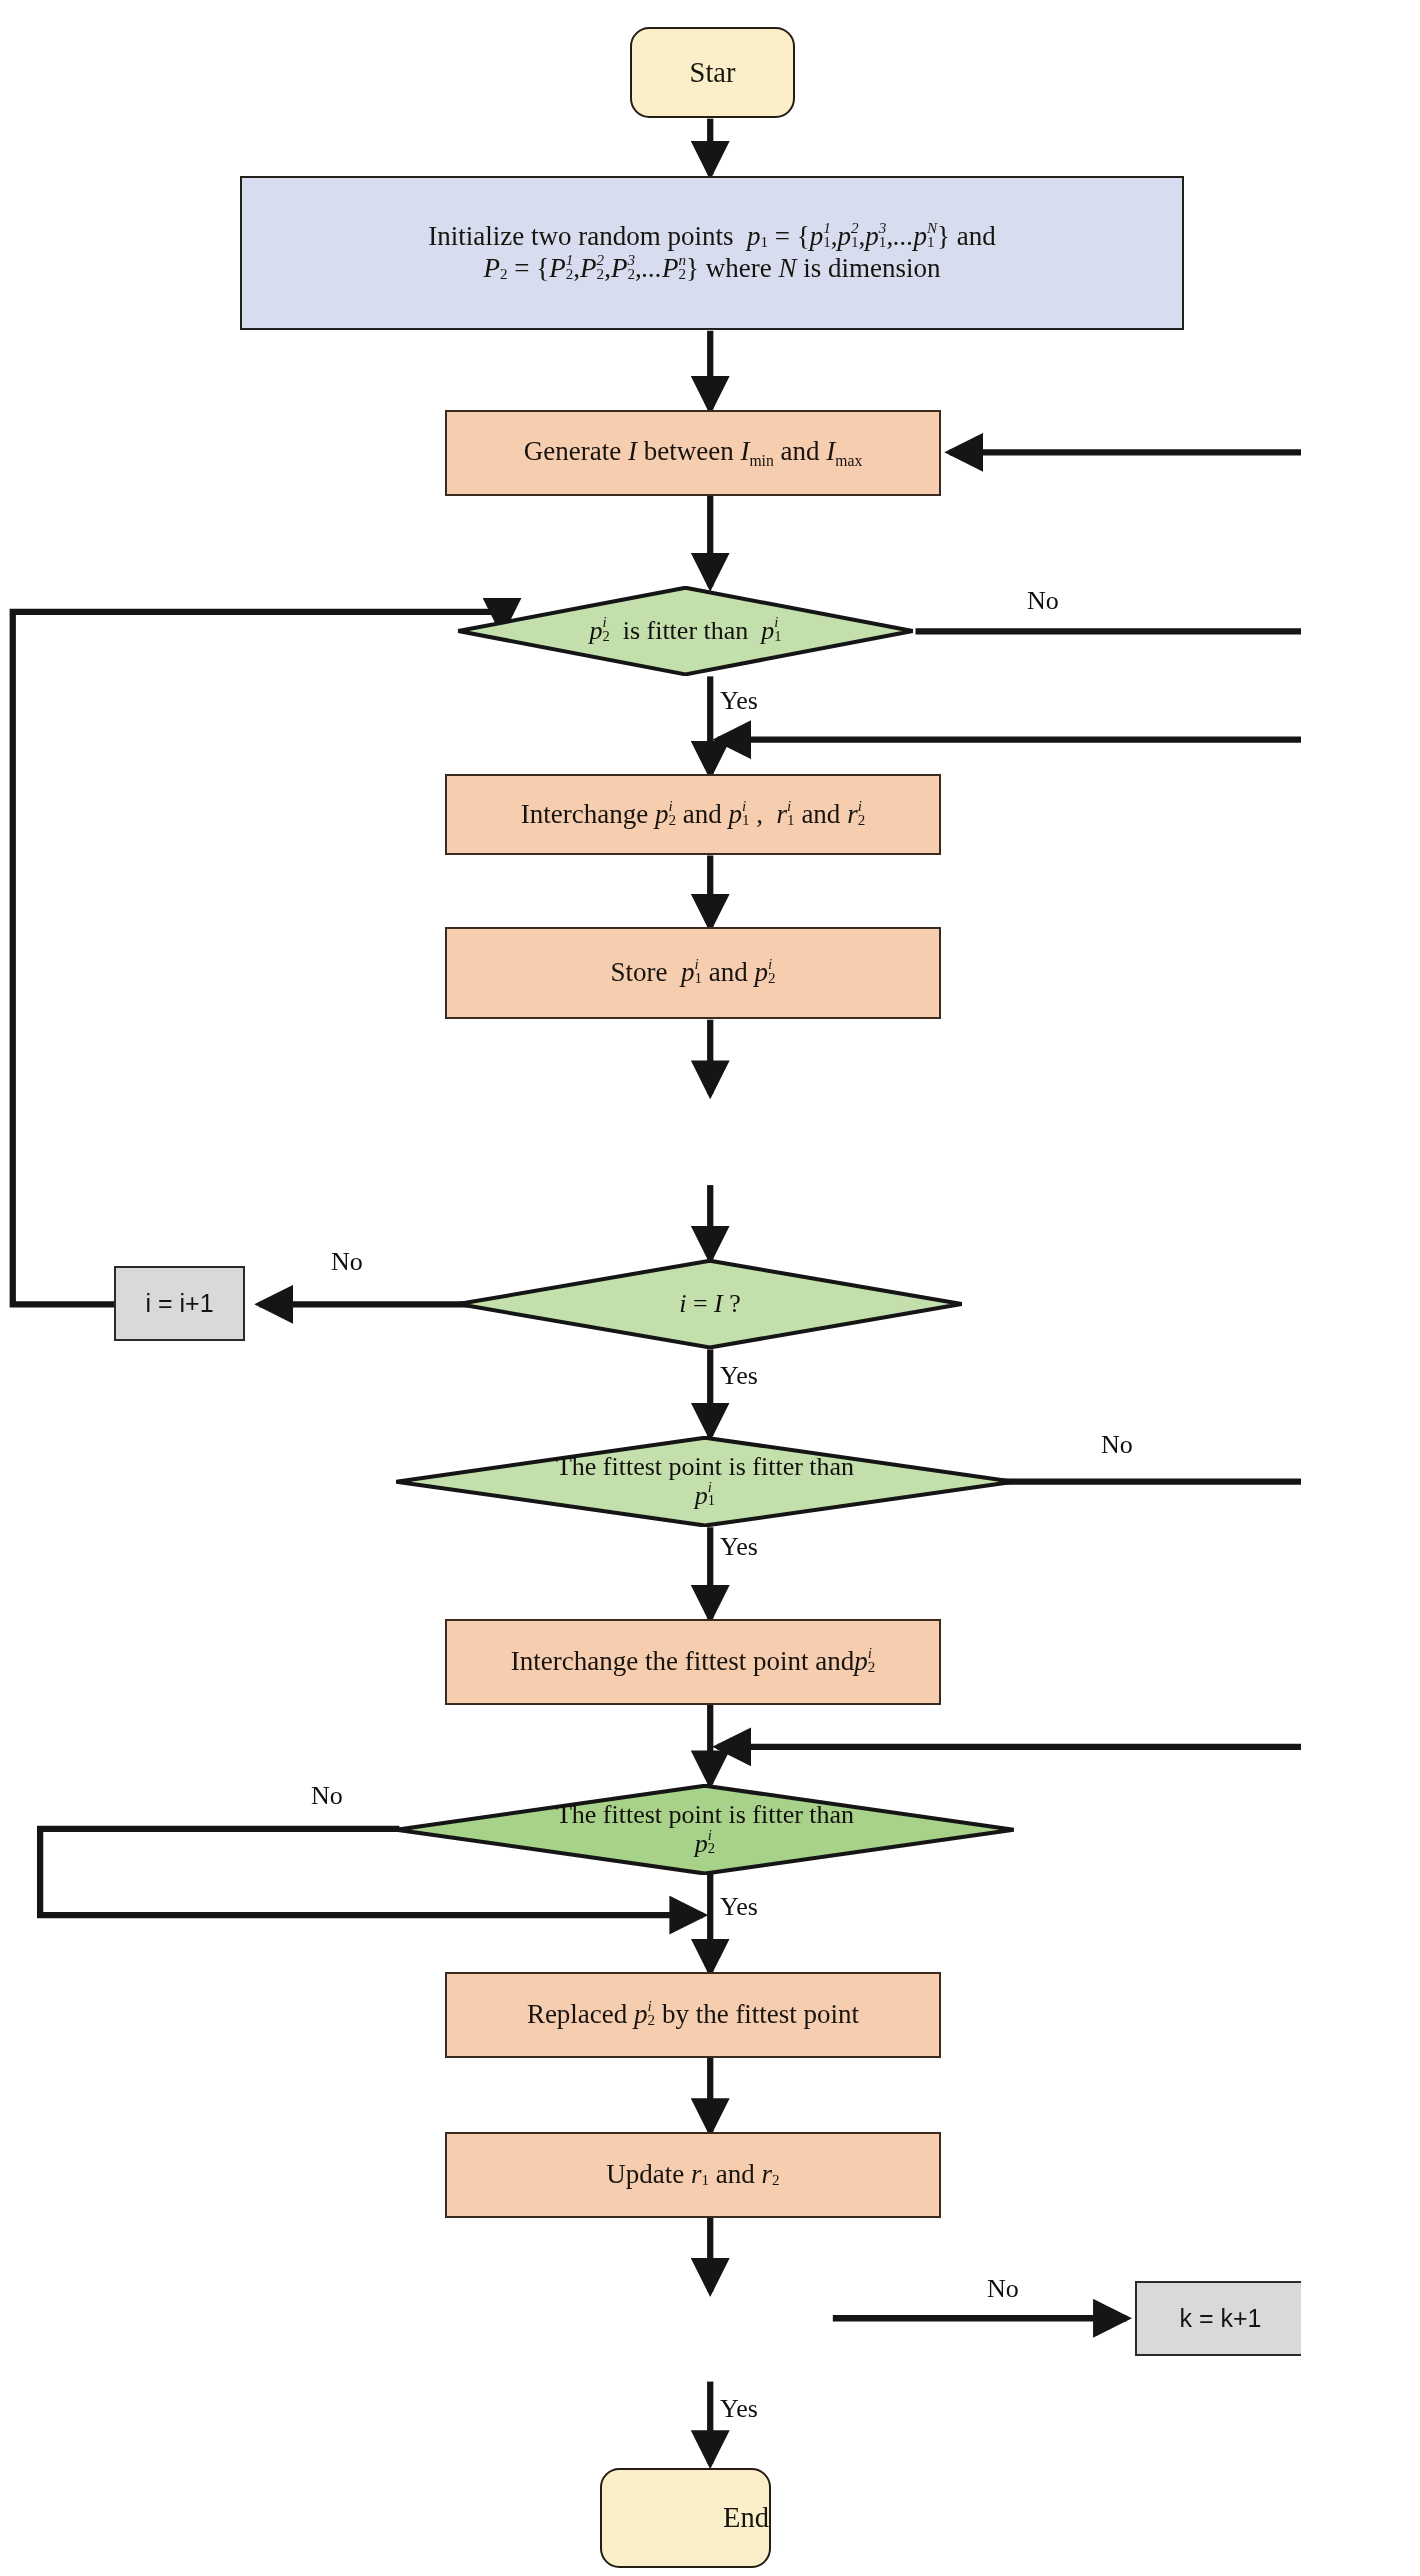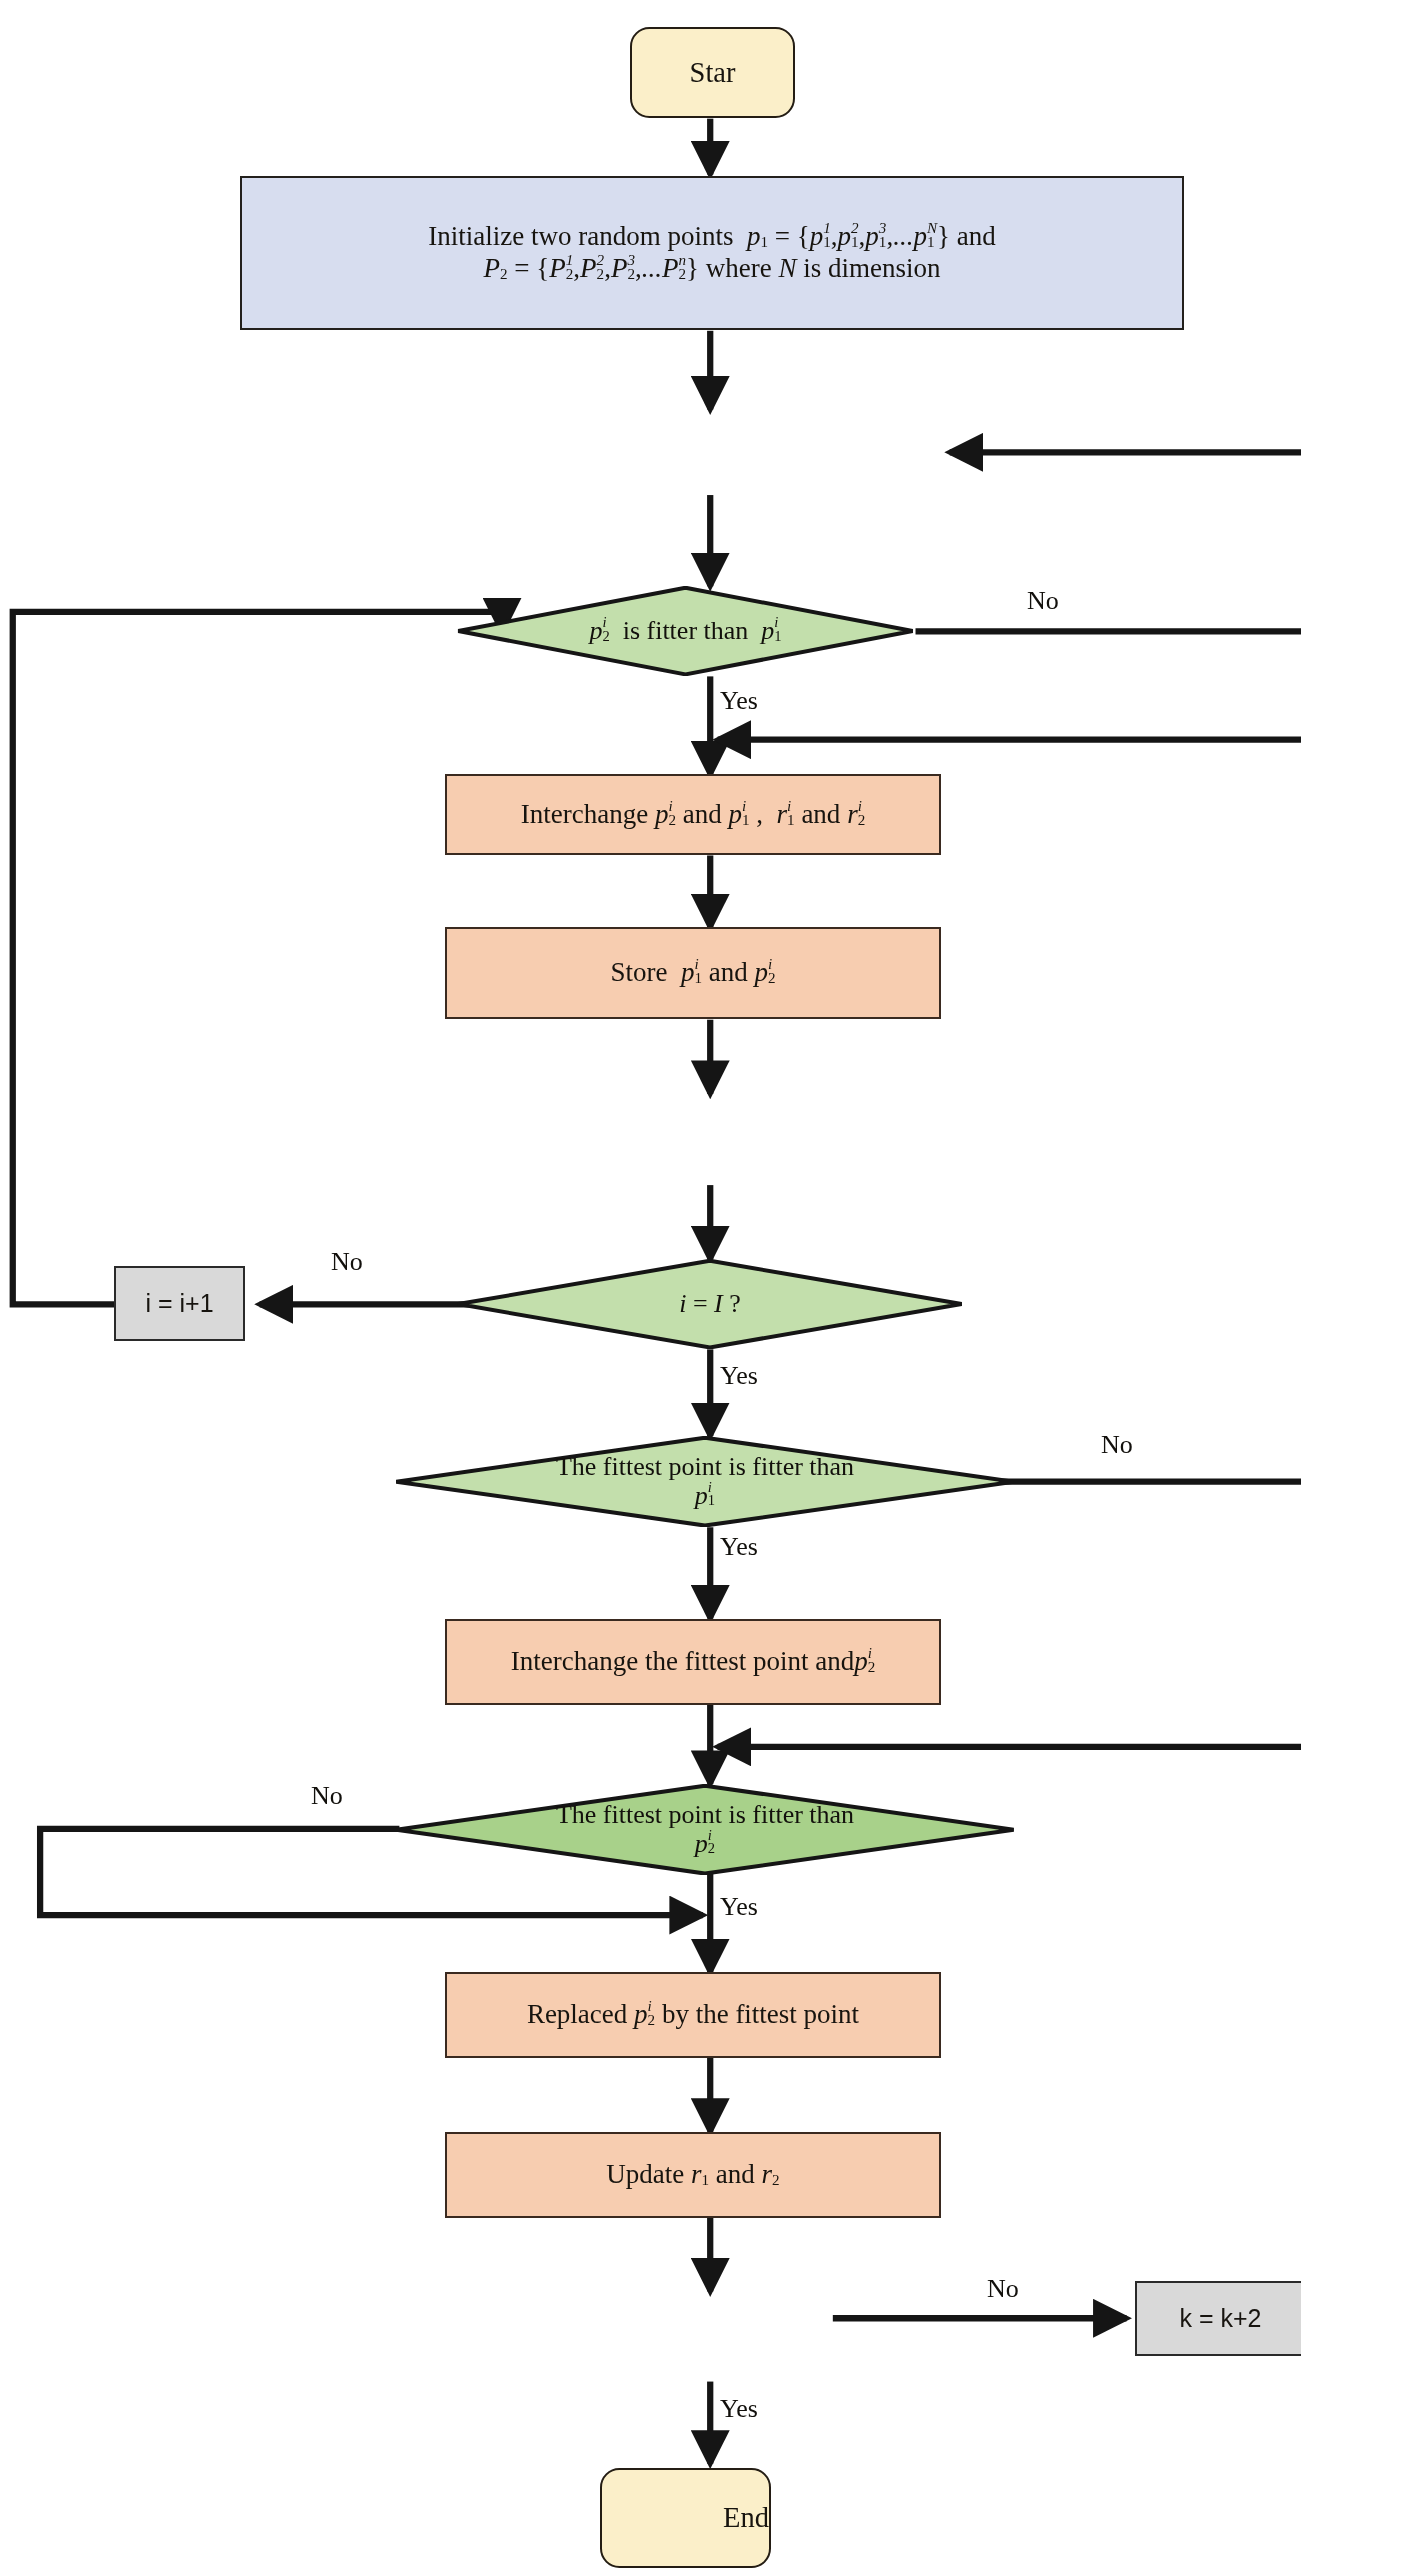--- a/index.html
+++ b/index.html
@@ -101,20 +101,24 @@
         <span class="mathvar">p<span class="ss"><span class="d">1</span></span></span> =
         {<span class="mathvar">p<span class="ss"><span class="u">1</span><span class="d">1</span></span></span>,<span class="mathvar">p<span class="ss"><span class="u">2</span><span class="d">1</span></span></span>,<span class="mathvar">p<span class="ss"><span class="u">3</span><span class="d">1</span></span></span>,<span class="mathvar">...p<span class="ss"><span class="u">N</span><span class="d">1</span></span></span>} and
       </span>
       <span class="two-line">
         <span class="mathvar">P<span class="ss"><span class="d">2</span></span></span> =
         {<span class="mathvar">P<span class="ss"><span class="u">1</span><span class="d">2</span></span></span>,<span class="mathvar">P<span class="ss"><span class="u">2</span><span class="d">2</span></span></span>,<span class="mathvar">P<span class="ss"><span class="u">3</span><span class="d">2</span></span></span>,<span class="mathvar">...P<span class="ss"><span class="u">n</span><span class="d">2</span></span></span>} where <i class="v">N</i> is dimension
       </span>
     </span>
   </div>
 
+  <div class="node proc" style="left:445px;top:394px;width:496px;height:86px;">
+    <span>Generate <i class="v">I</i> between
+      <i class="v">I<span class="sub">min</span></i> and <i class="v">I<span class="sub">max</span></i></span>
+  </div>
 
   <div class="dia" style="left:456px;top:570px;width:459px;height:90px;">
     <svg class="shape" viewBox="0 0 805 158" preserveAspectRatio="none">
       <polygon points="402.5,3 801,79 402.5,155 4,79" fill="#c3dfac" stroke="#151515" stroke-width="7"></polygon>
     </svg>
     <div class="txt">
       <span><span class="mathvar">p<span class="ss"><span class="u">i</span><span class="d">2</span></span></span>&nbsp; is fitter than &nbsp;<span class="mathvar">p<span class="ss"><span class="u">i</span><span class="d">1</span></span></span></span>
     </div>
   </div>
 
@@ -177,21 +181,21 @@
   </div>
 
   <div class="node proc" style="left:445px;top:2116px;width:496px;height:86px;">
     <span>Update
       <span class="mathvar">r<span class="ss"><span class="d">1</span></span></span> and
       <span class="mathvar">r<span class="ss"><span class="d">2</span></span></span></span>
   </div>
 
 
   <div class="node aux" style="left:1135px;top:2265px;width:171px;height:75px;">
-    <span>k = k+2</span>
+    <span>k = k+1</span>
   </div>
 
   <div class="node terminator" style="left:600px;top:2452px;width:171px;height:100px;justify-content:flex-end;">
     <span>End</span>
   </div>
 
   <div class="edge-label" style="left:1027px;top:570px;">No</div>
   <div class="edge-label" style="left:720px;top:670px;">Yes</div>
 
   <div class="edge-label" style="left:331px;top:1231px;">No</div>

